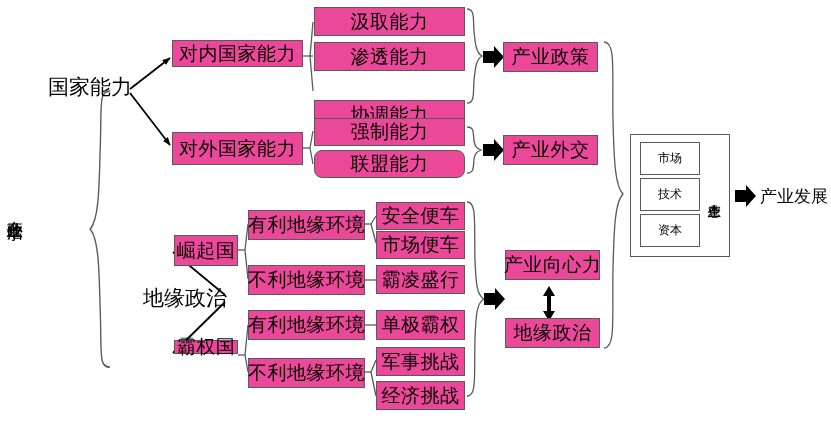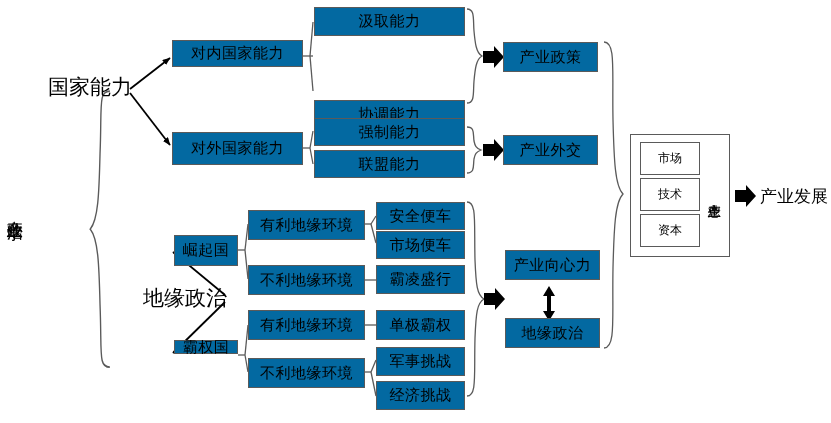--- a/index.html
+++ b/index.html
@@ -18,25 +18,25 @@
   svg.layer {
     position: absolute;
     left: 0; top: 0;
     width: 831px;
     height: 423px;
   }
   .nodebox {
     position: absolute;
     box-sizing: border-box;
     border: 1.5px solid #5a5a5a;
-    background: #0369a1;
-    display: flex;
-    align-items: center;
-    justify-content: center;
-    font-size: 15px;
+    background: #ec4899;
+    display: flex;
+    align-items: center;
+    justify-content: center;
+    font-size: 19px;
     color: #000000;
     letter-spacing: 0.5px;
     white-space: nowrap;
   }
   .plainlabel {
     position: absolute;
     display: flex;
     align-items: center;
     justify-content: center;
     font-size: 21px;
@@ -183,23 +183,24 @@
 
   <div class="plainlabel" style="left:48px; top:75px; width:84px; height:24px;">国家能力</div>
   <div class="plainlabel" style="left:143px; top:286px; width:84px; height:24px;">地缘政治</div>
 
   <div class="nodebox" style="left:172px; top:40px; width:131px; height:27px;">对内国家能力</div>
   <div class="nodebox" style="left:172px; top:132px; width:131px; height:33px;">对外国家能力</div>
   <div class="nodebox" style="left:174px; top:235px; width:64px; height:31px;">崛起国</div>
   <div class="nodebox" style="left:174px; top:340px; width:64px; height:14px;">霸权国</div>
 
   <div class="nodebox" style="left:314px; top:7px; width:151px; height:29px;">汲取能力</div>
+  <div class="nodebox" style="left:314px; top:42px; width:151px; height:29px;">渗透能力</div>
   <div class="nodebox" style="left:314px; top:77px; width:151px; height:29px;margin-top:23px;">协调能力</div>
   <div class="nodebox" style="left:314px; top:118px; width:151px; height:28px;">强制能力</div>
-  <div class="nodebox" style="left:314px; top:150px; width:151px; height:28px;">联盟能力</div>
+  <div class="nodebox" style="left:314px; top:150px; width:151px; height:28px;border-radius:8px;">联盟能力</div>
 
   <div class="nodebox" style="left:248px; top:210px; width:117px; height:30px;">有利地缘环境</div>
   <div class="nodebox" style="left:248px; top:265px; width:117px; height:30px;">不利地缘环境</div>
   <div class="nodebox" style="left:248px; top:310px; width:117px; height:30px;">有利地缘环境</div>
   <div class="nodebox" style="left:248px; top:358px; width:117px; height:30px;">不利地缘环境</div>
 
   <div class="nodebox" style="left:376px; top:202px; width:89px; height:28px;">安全便车</div>
   <div class="nodebox" style="left:376px; top:231px; width:89px; height:28px;">市场便车</div>
   <div class="nodebox" style="left:376px; top:265px; width:89px; height:29px;">霸凌盛行</div>
   <div class="nodebox" style="left:376px; top:310px; width:89px; height:30px;">单极霸权</div>

